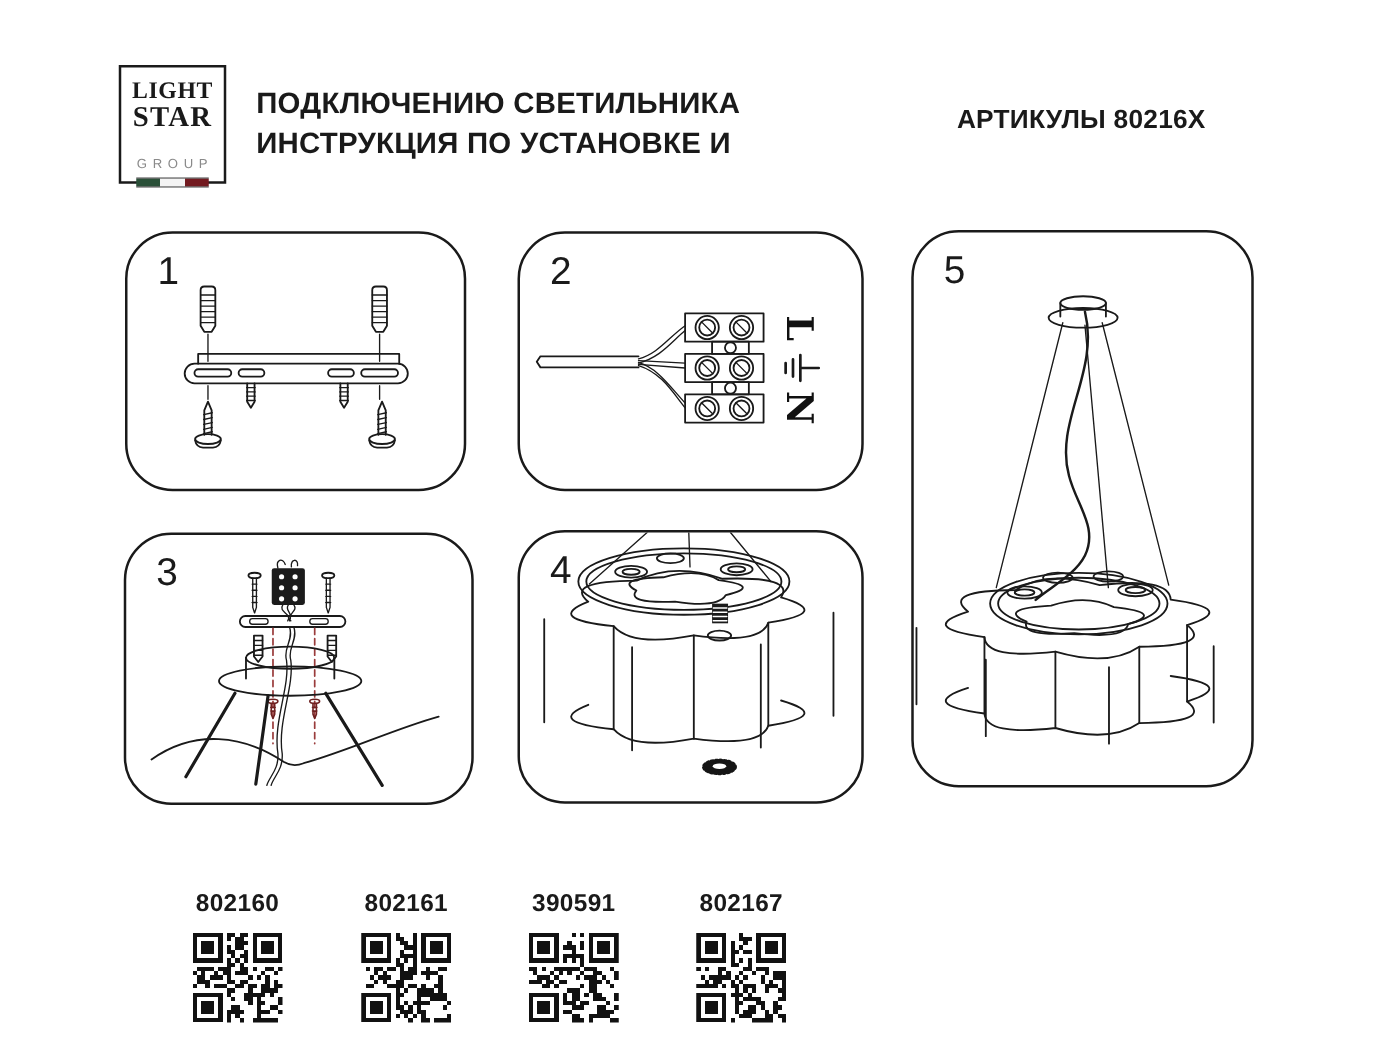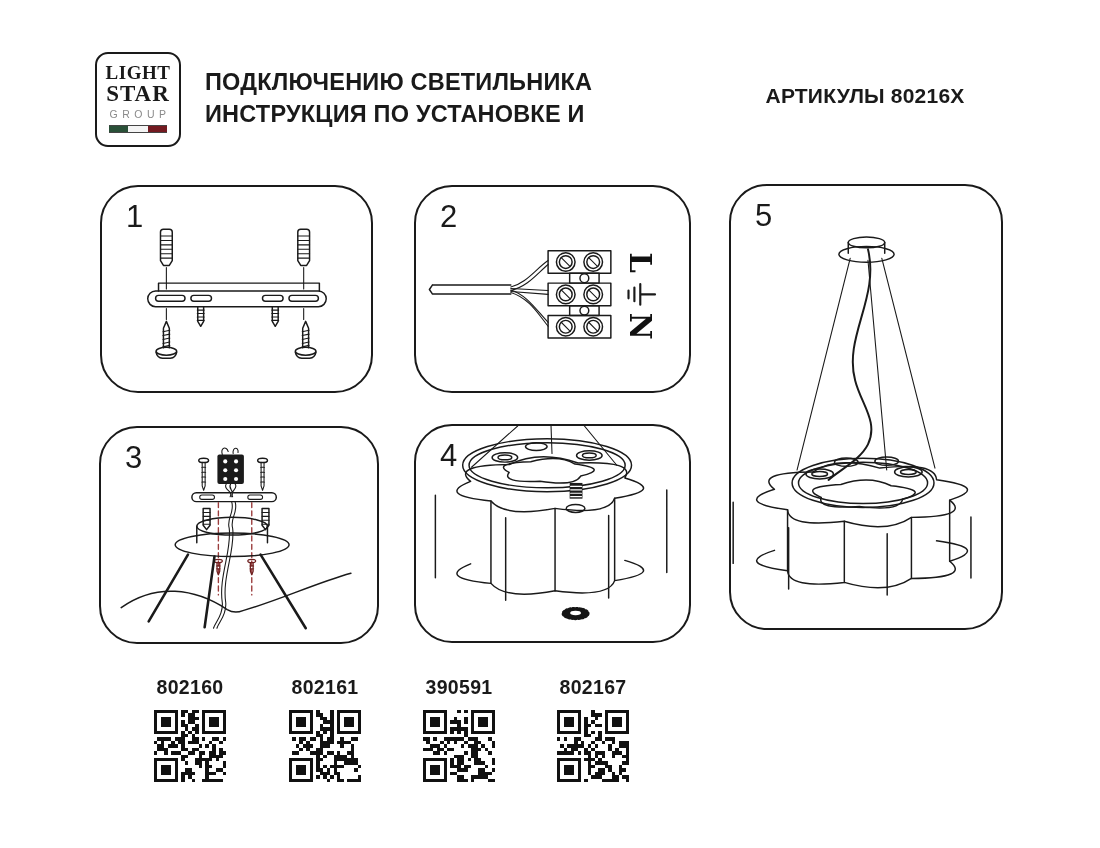--- a/index.html
+++ b/index.html
@@ -1,23 +1,23 @@
 <!DOCTYPE html>
 <html><head>
 <meta charset="utf-8">
 <style>
   html,body{margin:0;padding:0;background:#fff;}
   body{width:1100px;height:848px;position:relative;font-family:"Liberation Sans",sans-serif;color:#1a1a1a;overflow:hidden;}
-  .abs{position:absolute;border-radius:13px;}
+  .abs{position:absolute;}
 
   
   .logo-box{left:95px;top:52px;width:86px;height:95px;border:2px solid #1a1a1a;text-align:center;box-sizing:border-box;padding-top:9px;}
   .logo-top{font-family:"Liberation Serif",serif;font-weight:700;font-size:19px;letter-spacing:.5px;line-height:19px;}
   .logo-mid{font-family:"Liberation Serif",serif;font-weight:700;font-size:23px;letter-spacing:1px;line-height:23px;}
-  .logo-bottom{font-size:10.5px;letter-spacing:4.5px;color:#8a8a8a;margin-top:3px;line-height:12px;text-indent:4px;}
+  .logo-bottom{font-size:10.5px;letter-spacing:4.5px;color:#8a8a8a;margin-top:20px;line-height:12px;text-indent:4px;}
   .logo-flag{margin:5px auto 0;width:58px;height:6px;display:flex;border-top:1px solid #444;border-bottom:1px solid #444;}
   .logo-flag div{flex:1;}
   .title{left:205px;top:66px;font-size:23.5px;font-weight:700;line-height:32px;letter-spacing:.2px;}
   .hdr-right{left:735px;top:70px;width:260px;text-align:center;}
   .series{font-size:16.5px;font-weight:700;letter-spacing:.3px;}
   .articles-label{font-size:21px;font-weight:700;margin-top:14px;letter-spacing:.2px;}
 
   
   .panel{border:2.2px solid #1a1a1a;border-radius:38px;box-sizing:border-box;background:#fff;}
   .panel .num{position:absolute;left:24px;top:12px;font-size:31px;font-weight:400;}
@@ -30,21 +30,21 @@
   .diagram .thick{stroke-width:2.6;}
   .diagram .fill-dark{fill:#1b1b1b;stroke:none;}
   .diagram .fill-white{fill:#fff;stroke:none;}
   .diagram .stroke-white{stroke:#fff;stroke-width:1.2;}
   .diagram .accent{stroke:#9a3c3c;stroke-width:1.4;stroke-dasharray:5 3.5;}
   .diagram .accent-solid{stroke:#6e2020;stroke-width:1.3;}
   .diagram .knurl{fill:#151515;stroke:#151515;stroke-width:2.5;stroke-dasharray:1.5 2;}
   .diagram text{fill:#111;stroke:none;font-family:"DejaVu Serif",serif;font-weight:700;font-size:30px;text-anchor:middle;}
 
   
-  .article-col{width:90px;text-align:center;}
+  .article-col{width:90px;text-align:center;margin-top:36px;}
   .article-code{font-size:19.5px;font-weight:700;letter-spacing:.3px;}
   .qr{margin-top:11px;display:inline-block;width:72px;height:72px;}
 </style>
 </head>
 <body>
 
 <div class="abs logo-box">
   <div class="logo-top">LIGHT</div>
   <div class="logo-mid">STAR</div>
   <div class="logo-bottom">GROUP</div>

